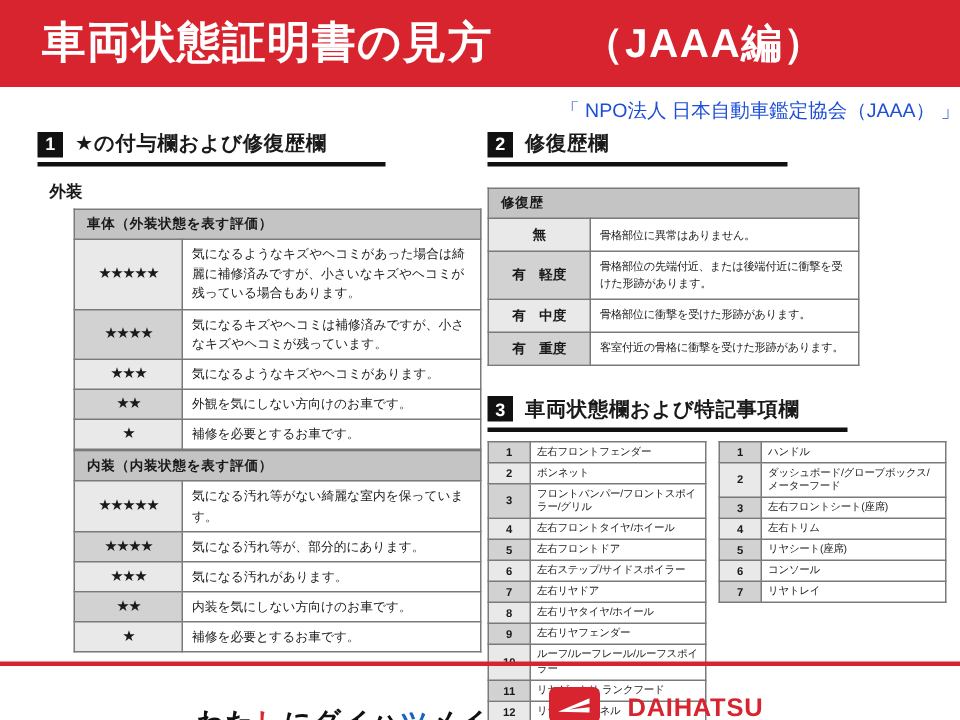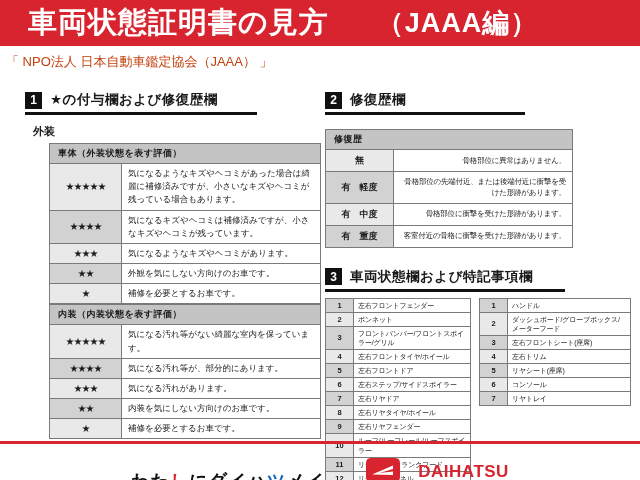--- a/index.html
+++ b/index.html
@@ -4,26 +4,26 @@
 <style>
   * { margin:0; padding:0; box-sizing:border-box; }
   html,body { background:#888; }
   .page {
     position:relative; width:640px; height:480px; background:#ffffff;
     font-family:"Liberation Sans","DejaVu Sans",sans-serif; color:#1a1a1a;
     overflow:hidden; margin:0 auto;
   }
   
   .header-bar {
-    height:46px; background:#d7242e; color:#fff;
-    display:flex; align-items:center; gap:48px; padding-left:28px;
+    height:58px; background:#d7242e; color:#fff;
+    display:flex; align-items:center; gap:60px; padding-left:28px;
   }
   .header-bar .title { font-size:29px; font-weight:bold; letter-spacing:1px; }
   .header-bar .edition { font-size:27px; font-weight:bold; letter-spacing:1px; }
-  .subtitle { margin:7px 0 18px 6px; font-size:13px; font-weight:500; color:#c2410c; }
+  .subtitle { margin:7px 0 2px 6px; font-size:13px; font-weight:500; color:#1d4ed8;text-align:right; }
 
   
   .main { display:flex; padding-left:25px; }
   .col-left  { width:282px; }
   .col-right { width:312px; margin-left:18px; }
 
   
   .sec-head {
     display:flex; align-items:center; gap:8px;
     border-bottom:3px solid #111; padding-bottom:3px; margin-top:2px;
@@ -49,21 +49,21 @@
   tr:nth-child(odd)  td.key { background:#d2d2d2; }
   tr:nth-child(even) td.key { background:#e9e9e9; }
   td.desc { background:#fff; }
 
   .tbl-eval { width:272px; margin-left:24px; }
   .tbl-eval td.key  { width:72px; font-size:10px; letter-spacing:-1px; }
   .tbl-eval td.desc { font-size:8.5px; line-height:1.55; padding:3px 6px; }
 
   .tbl-repair { width:248px; margin-top:14px; }
   .tbl-repair td.key  { width:68px; font-size:9px; font-weight:bold; padding:4px 2px; }
-  .tbl-repair td.desc { font-size:7.5px; letter-spacing:-.2px; line-height:1.5; padding:4px 6px;text-align:right; }
+  .tbl-repair td.desc { font-size:7.5px; letter-spacing:-.2px; line-height:1.5; padding:4px 6px; }
 
   .parts-wrap { display:flex; margin-top:6px; }
   .tbl-parts td.key  { width:28px; font-size:7.5px; font-weight:bold; padding:2px 1px; }
   .tbl-parts td.desc { font-size:7px; line-height:1.3; padding:2px 4px; letter-spacing:-.2px; }
   .tbl-parts-ext { width:146px; }
   .tbl-parts-int { width:152px; margin-left:8px; align-self:flex-start; }
 
   
   .footer-line { position:absolute; left:0; top:441px; width:640px; height:3px; background:#d7242e; }
   .footer { position:absolute; left:0; top:447px; width:640px; display:flex; align-items:center; justify-content:center; gap:22px; }

